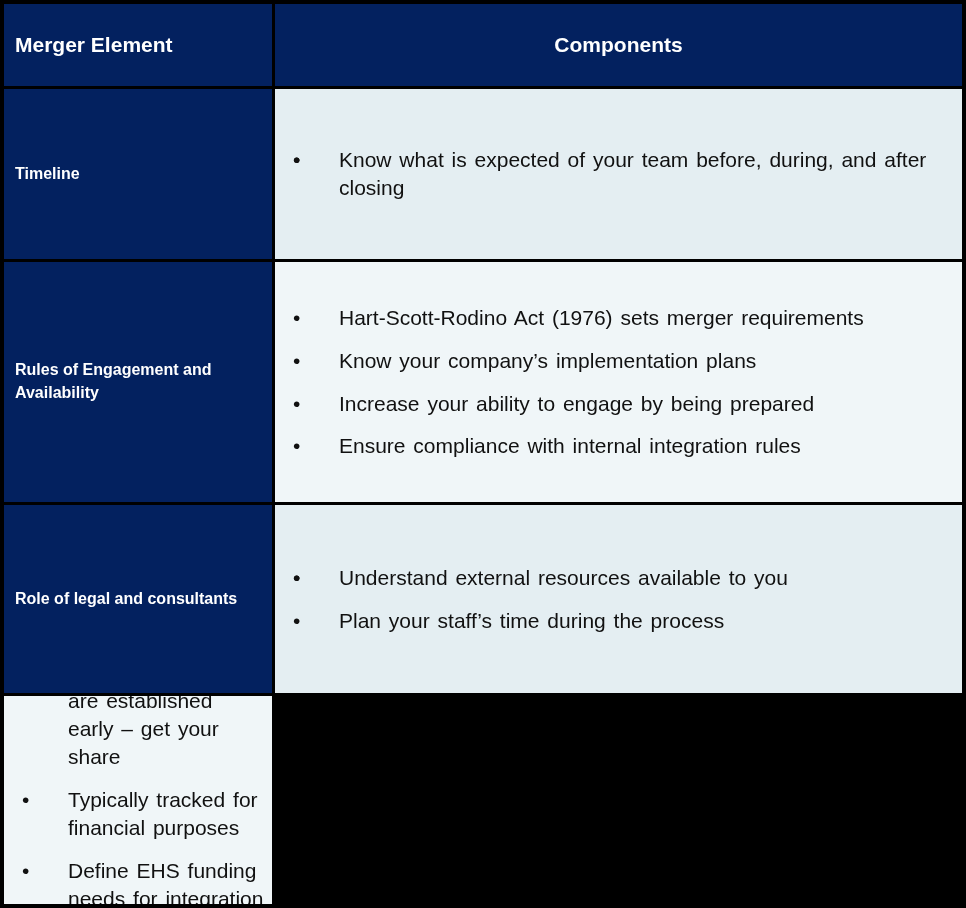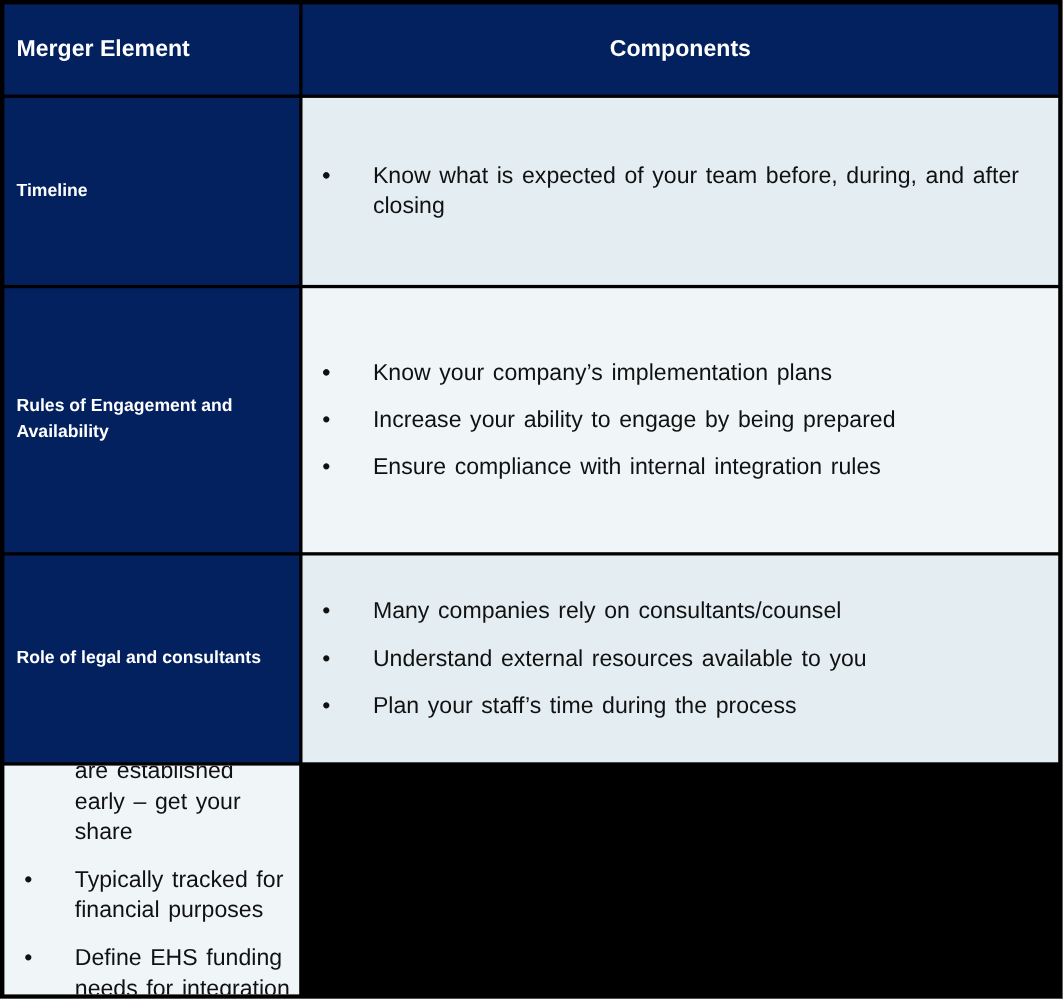--- a/index.html
+++ b/index.html
@@ -89,33 +89,33 @@
         <li class="bullet-item"><span class="bullet">•</span></li>
         <li class="bullet-item"><span class="bullet">•</span><span class="bullet-text">Know what is expected of your team before, during, and after closing</span></li>
       </ul>
   </div>
 
   <div class="cell label-cell">
     <span class="label-text">Rules of Engagement and Availability</span>
   </div>
   <div class="cell components-cell tint-b">
     <ul class="bullets">
-        <li class="bullet-item"><span class="bullet">•</span></li>
+        <li class="bullet-item"><span class="bullet">•</span><span class="bullet-text">Hart-Scott-Rodino Act (1976) sets merger requirements</span></li>
         <li class="bullet-item"><span class="bullet">•</span><span class="bullet-text">Know your company’s implementation plans</span></li>
         <li class="bullet-item"><span class="bullet">•</span><span class="bullet-text">Increase your ability to engage by being prepared</span></li>
         <li class="bullet-item"><span class="bullet">•</span><span class="bullet-text">Ensure compliance with internal integration rules</span></li>
       </ul>
   </div>
 
   <div class="cell label-cell">
     <span class="label-text">Role of legal and consultants</span>
   </div>
   <div class="cell components-cell tint-a">
     <ul class="bullets">
-        <li class="bullet-item"><span class="bullet">•</span><span class="bullet-text">Many companies rely on consultants/counsel</span></li>
+        <li class="bullet-item"><span class="bullet">•</span></li>
         <li class="bullet-item"><span class="bullet">•</span><span class="bullet-text">Understand external resources available to you</span></li>
         <li class="bullet-item"><span class="bullet">•</span><span class="bullet-text">Plan your staff’s time during the process</span></li>
       </ul>
   </div>
 
   <div class="cell components-cell tint-b">
     <ul class="bullets">
         <li class="bullet-item"><span class="bullet">•</span><span class="bullet-text">Integration budgets are established early – get your share</span></li>
         <li class="bullet-item"><span class="bullet">•</span><span class="bullet-text">Typically tracked for financial purposes</span></li>
         <li class="bullet-item"><span class="bullet">•</span><span class="bullet-text">Define EHS funding needs for integration activities</span></li>

